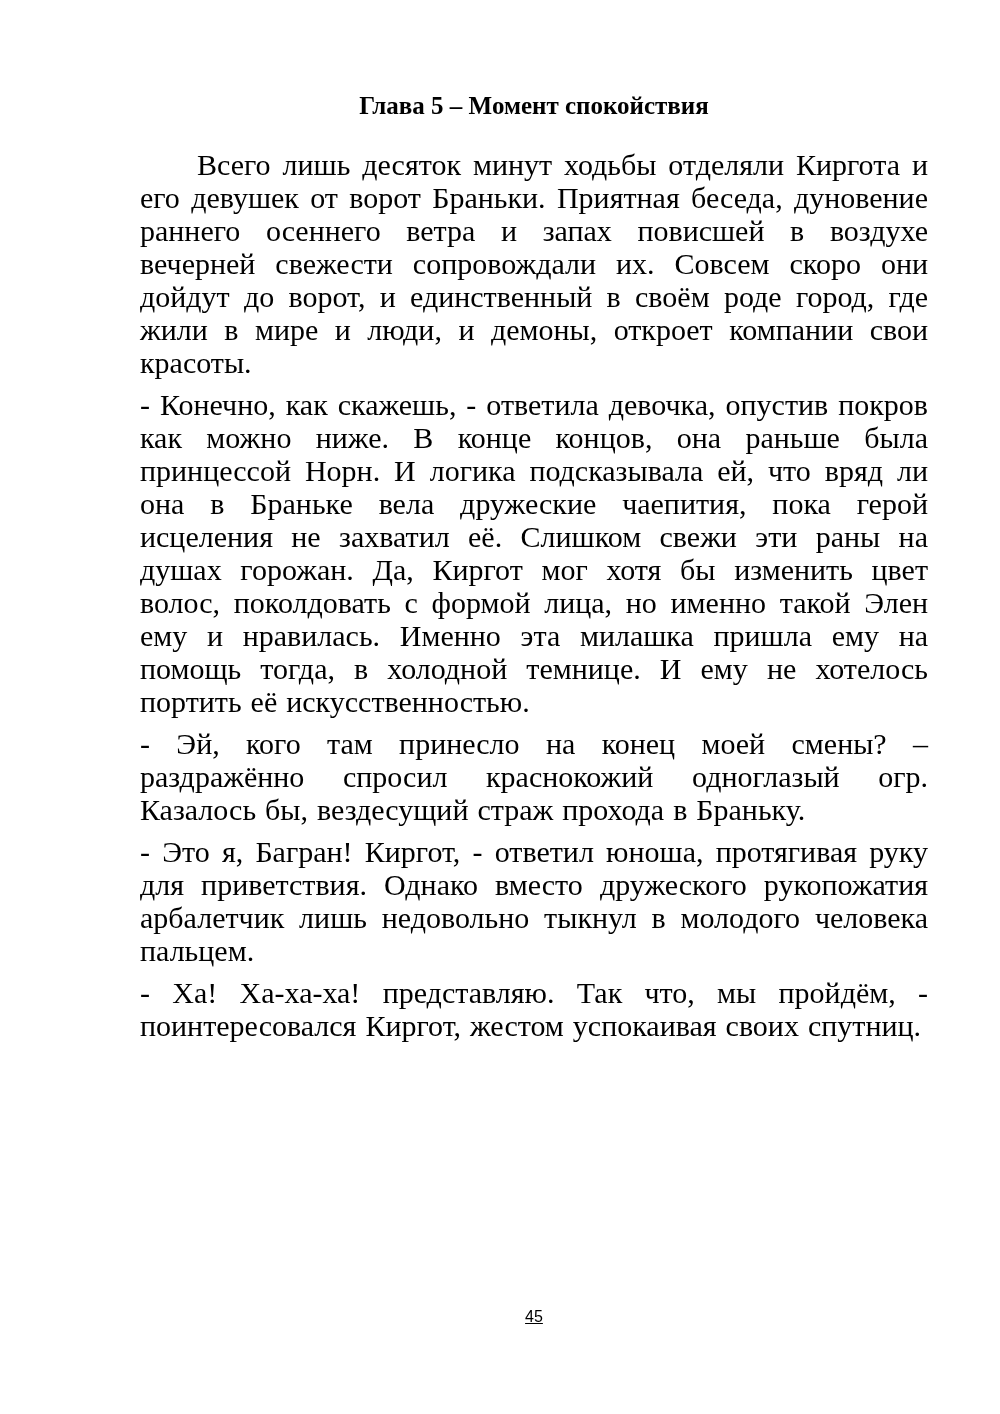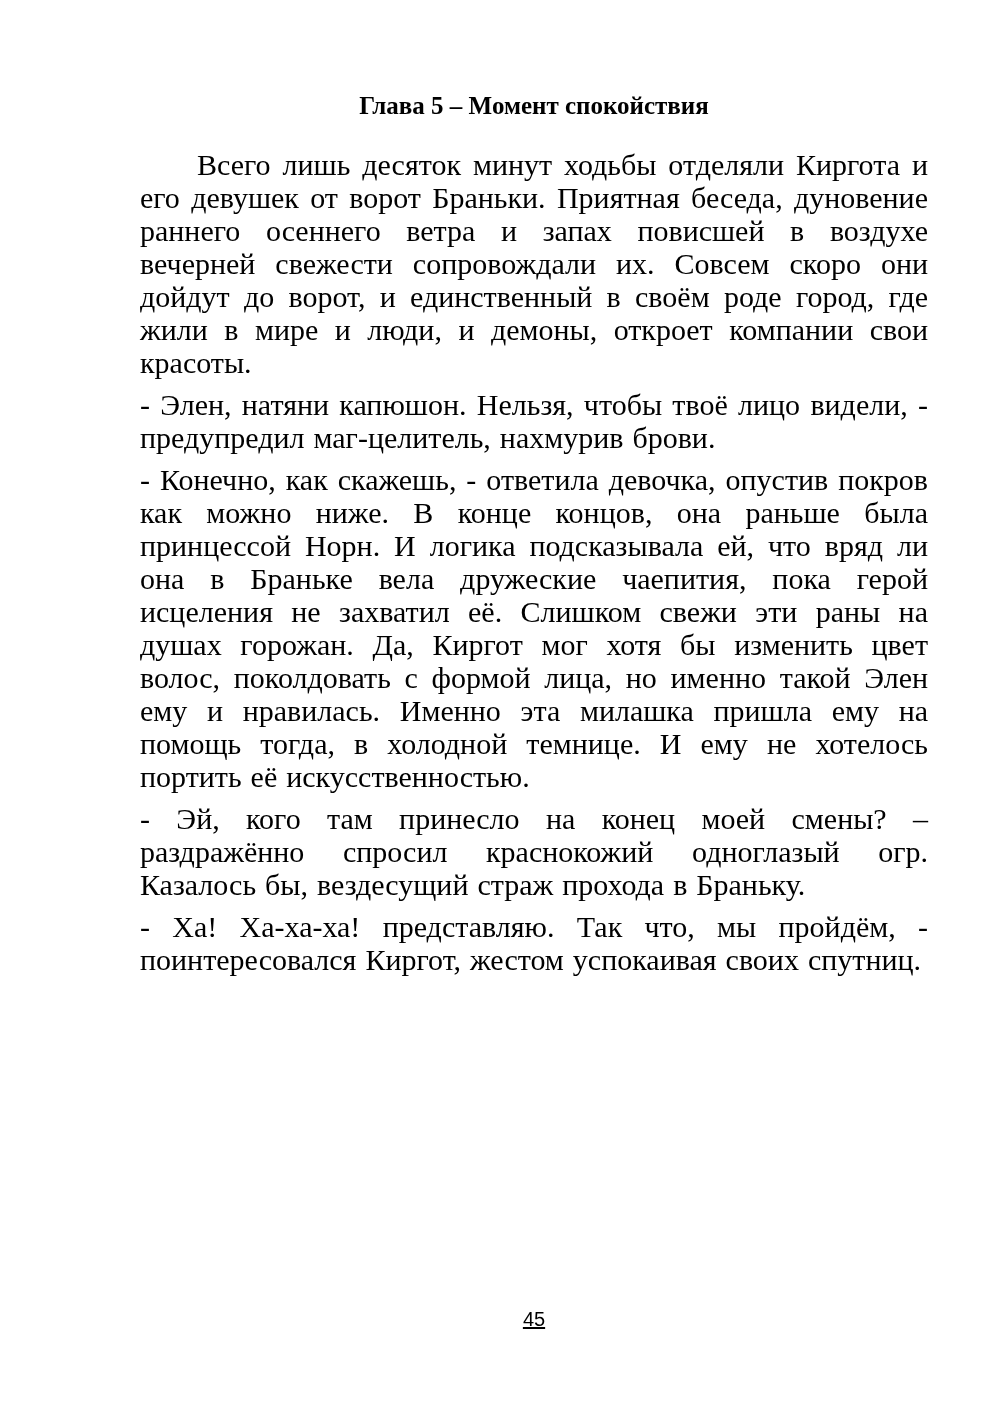--- a/index.html
+++ b/index.html
@@ -39,33 +39,33 @@
   .body-text p.indent {
     text-indent: 57px;
   }
   .page-footer {
     position: absolute;
     left: 140px;
     width: 788px;
     top: 1308px;
     text-align: center;
     font-family: "Liberation Sans", sans-serif;
-    font-size: 20px;
+    font-size: 16px;
     color: #000000;
     text-decoration: underline;
   }
 </style>
 </head>
 <body>
 
 <div class="page">
   <div class="content">
     <h1 class="chapter-title">Глава 5 – Момент спокойствия</h1>
     <div class="body-text">
       <p class="indent">Всего лишь десяток минут ходьбы отделяли Киргота и его девушек от ворот Браньки. Приятная беседа, дуновение раннего осеннего ветра и запах повисшей в воздухе вечерней свежести сопровождали их. Совсем скоро они дойдут до ворот, и единственный в своём роде город, где жили в мире и люди, и демоны, откроет компании свои красоты.</p>
-      <p>- Элен, натяни капюшон. Нельзя, чтобы твоё лицо видели, - предупредил маг-целитель, нахмурив брови.</p>
       <p>- Конечно, как скажешь, - ответила девочка, опустив покров как можно ниже. В конце концов, она раньше была принцессой Норн. И логика подсказывала ей, что вряд ли она в Браньке вела дружеские чаепития, пока герой исцеления не захватил её. Слишком свежи эти раны на душах горожан. Да, Киргот мог хотя бы изменить цвет волос, поколдовать с формой лица, но именно такой Элен ему и нравилась. Именно эта милашка пришла ему на помощь тогда, в холодной темнице. И ему не хотелось портить её искусственностью.</p>
       <p>- Эй, кого там принесло на конец моей смены? – раздражённо спросил краснокожий одноглазый огр. Казалось бы, вездесущий страж прохода в Браньку.</p>
+      <p>- Это я, Багран! Киргот, - ответил юноша, протягивая руку для приветствия. Однако вместо дружеского рукопожатия арбалетчик лишь недовольно тыкнул в молодого человека пальцем.</p>
       <p>- Ха! Ха-ха-ха! представляю. Так что, мы пройдём, - поинтересовался Киргот, жестом успокаивая своих спутниц.</p>
     </div>
   </div>
   <div class="page-footer">45</div>
 </div>
 
 </body></html>

